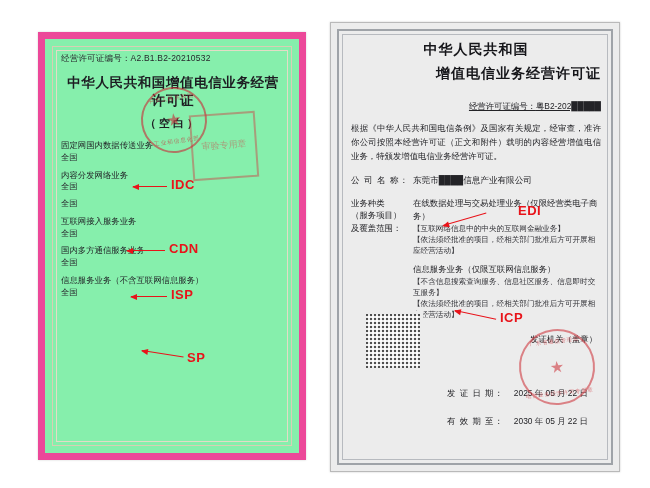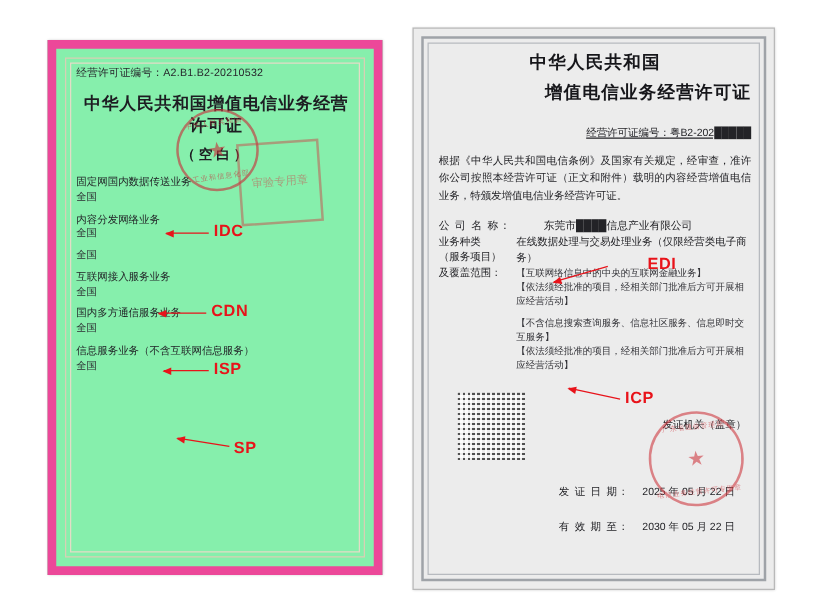--- a/index.html
+++ b/index.html
@@ -226,26 +226,26 @@
     font-size: 8.6px;
     margin-top: 11px;
   }
   .rc-field .lbl {
     width: 62px;
     flex: none;
     letter-spacing: 1px;
   }
   .rc-field .val {
     flex: 1;
-    margin-left: 22px;
   }
   .rc-field-scope {
     display: flex;
     align-items: flex-start;
     font-size: 8.4px;
+    margin-top: 10px;
   }
   .rc-field-scope .lbl {
     width: 62px;
     flex: none;
     line-height: 1.5;
   }
   .rc-field-scope .val {
     flex: 1;
     line-height: 1.55;
   }
@@ -428,20 +428,21 @@
           <div>及覆盖范围：</div>
         </div>
         <div class="val">
           <div>
             <div>在线数据处理与交易处理业务（仅限经营类电子商务）</div>
             <div class="rc-note" style="white-space:pre-line">【互联网络信息中的中央的互联网金融业务】
 【依法须经批准的项目，经相关部门批准后方可开展相应经营活动】</div>
           </div>
           <div class="rc-block-gap"></div>
           <div>
+            <div>信息服务业务（仅限互联网信息服务）</div>
             <div class="rc-note" style="white-space:pre-line">【不含信息搜索查询服务、信息社区服务、信息即时交互服务】
 【依法须经批准的项目，经相关部门批准后方可开展相应经营活动】</div>
           </div>
         </div>
       </div>
 
       <div class="qr"></div>
 
       <div class="rc-issuer">发证机关（盖章）</div>
 

